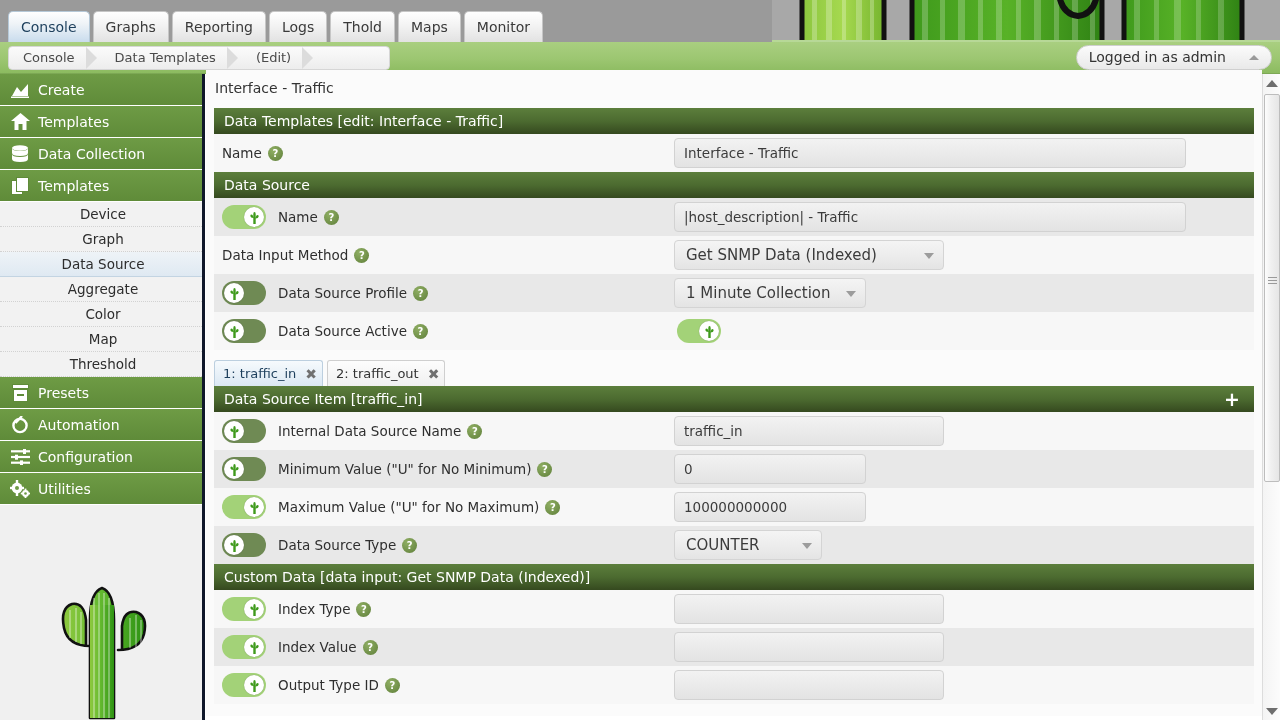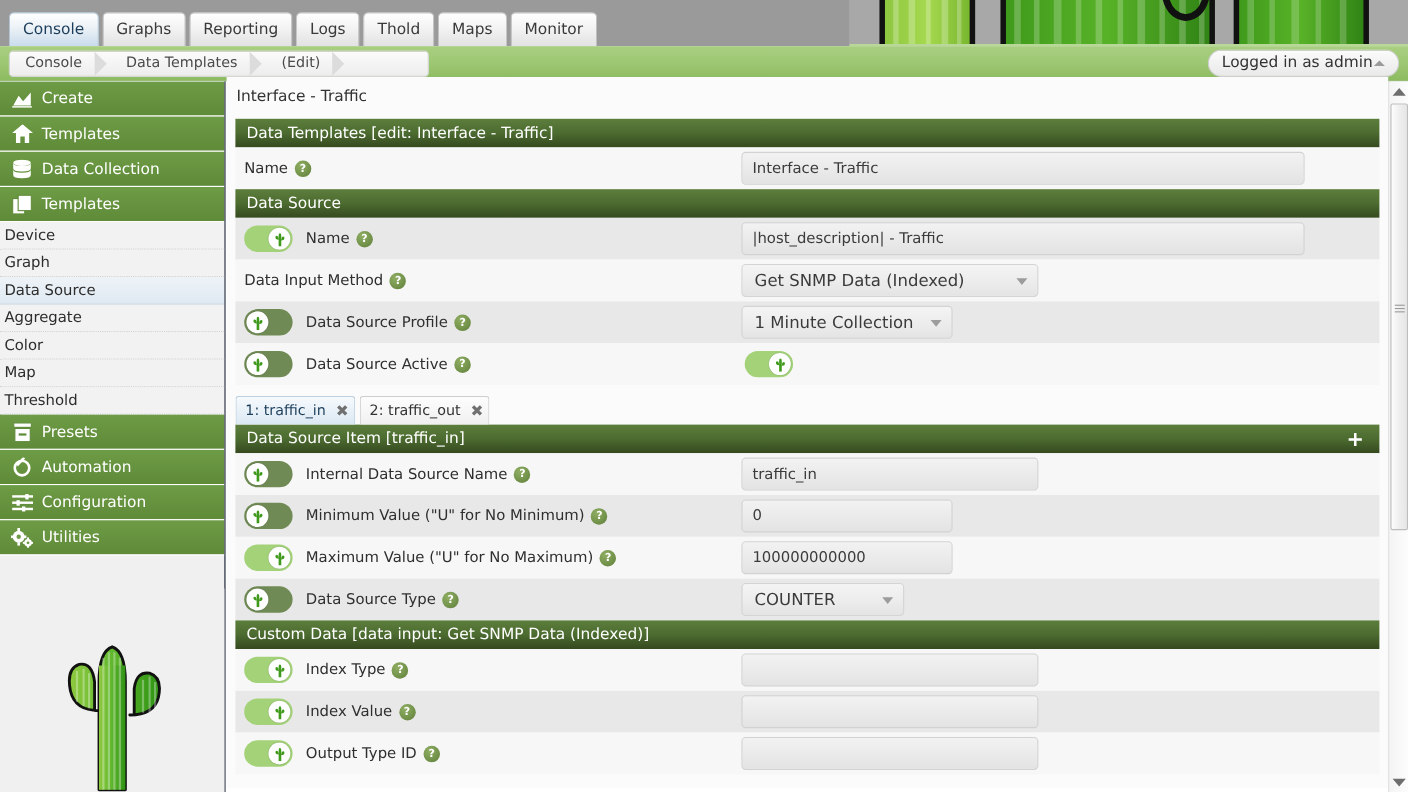--- a/index.html
+++ b/index.html
@@ -99,36 +99,37 @@
   #login-pill {
     position: absolute; right: 8px; top: 3px;
     height: 25px; line-height: 25px;
     padding: 0 12px;
     background: linear-gradient(to bottom, #fbfbfb, #e9e9e9);
     border: 1px solid #cfcfcf;
     border-radius: 13px;
     font-size: 14px;
     color: #333;
     cursor: pointer;
-    display: flex; align-items: center; gap: 1px;
+    display: flex; align-items: center; gap: 23px;
   }
   .caret-up {
     width: 0; height: 0;
     border-left: 5px solid transparent;
     border-right: 5px solid transparent;
     border-bottom: 5px solid #9a9a9a;
   }
 
   
   #sidebar {
     position: absolute; top: 74px; left: 0;
     width: 205px; height: 646px;
     background: #f0f0f0;
-    border-right: 1px solid #0f172a;
+    border-right: 3px solid #0f172a;
     overflow: hidden;
+    text-align: center;
   }
   .nav-head {
     height: 32px;
     line-height: 32px;
     padding-left: 10px;
     color: #ffffff;
     font-size: 14px;
     background: linear-gradient(to bottom, #6e9b45 0%, #5f8b39 100%);
     border-bottom: 1px solid #ffffff;
     display: flex; align-items: center;

